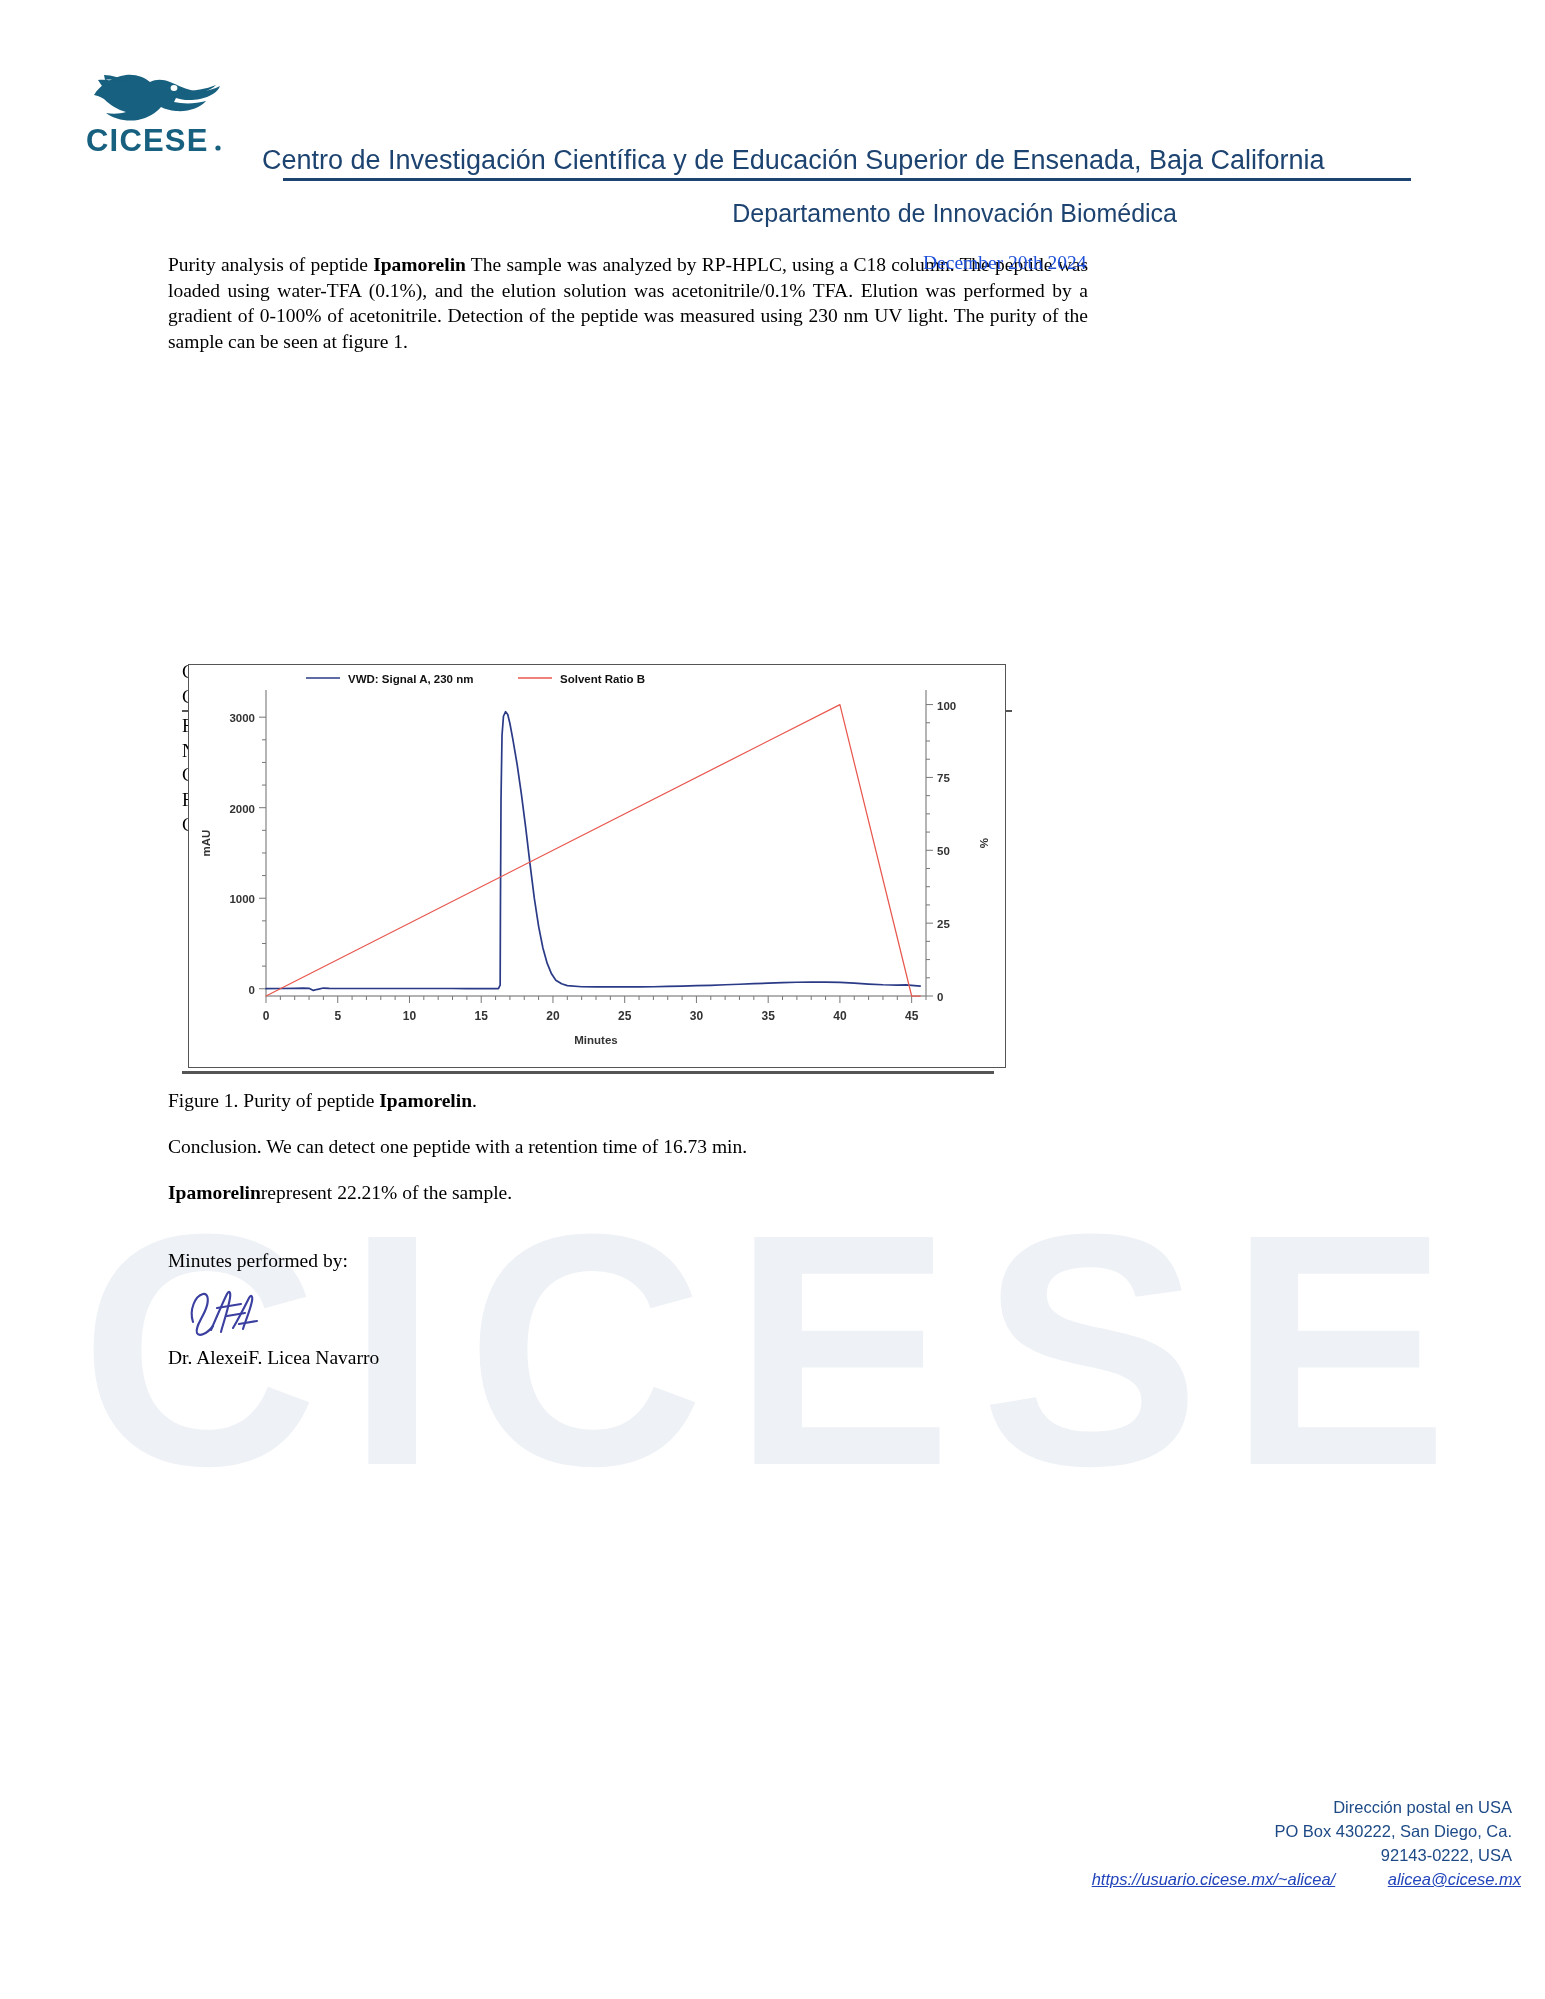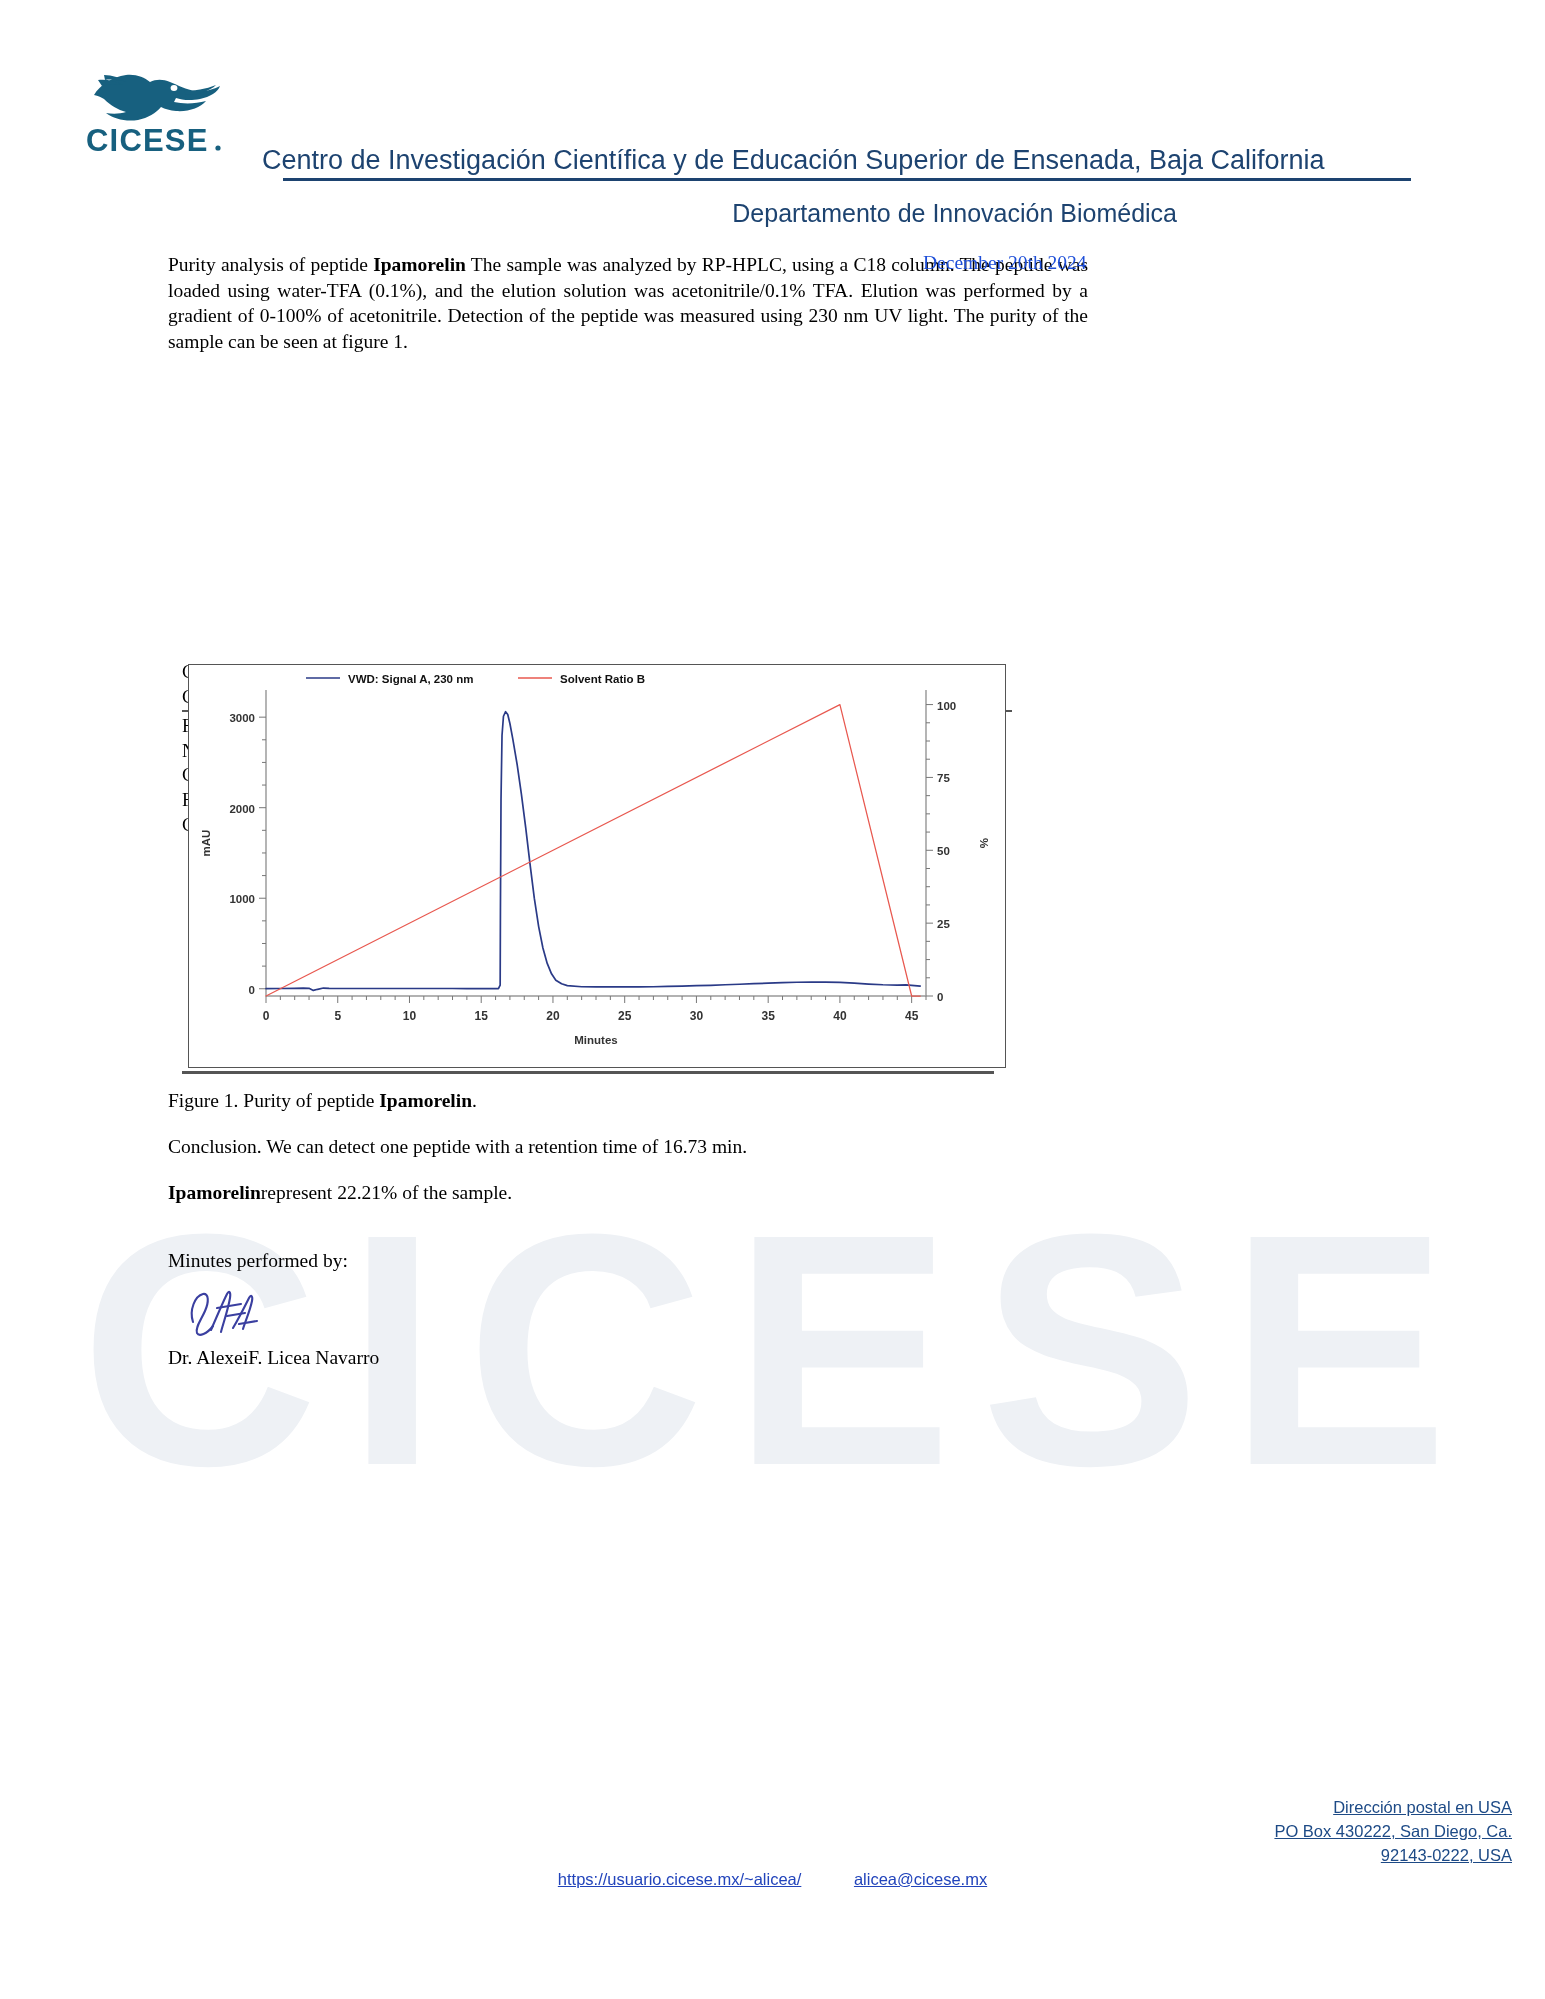--- a/index.html
+++ b/index.html
@@ -40,23 +40,23 @@
   .chart-bottom-rule{position:absolute;left:182px;top:1071px;width:812px;height:3px;
      background:#555;z-index:2;}
 
   
   .sig{position:absolute;left:183px;top:1282px;width:90px;height:60px;z-index:3;}
 
   
   .foot{position:absolute;font-family:"Liberation Sans",sans-serif;font-size:16.5px;
      line-height:24px;color:#1d4a86;z-index:3;}
   .foot-l{left:30px;top:1795px;}
-  .foot-r{right:33px;top:1795px;text-align:right;text-decoration:underline;}
-  .foot-links{position:absolute;left:0;right:0;top:1870px;text-align:center;
-     font-size:16.5px;color:#2244bb;z-index:3;}
+  .foot-r{right:33px;top:1795px;text-align:right;}
+  .foot-links{position:absolute;left:0;right:0;top:1870px;text-align:right;
+     font-size:16.5px;color:#2244bb;z-index:3;font-style:italic;}
   .foot-links a{color:#2244bb;text-decoration:underline;margin:0 24px;}
 </style>
 </head>
 <body>
 
 <div class="watermark wm1">CICESE</div>
 
 <div class="logo">
   <svg viewBox="0 0 160 105" width="160" height="105" aria-hidden="true">
     <g fill="#17607f">

